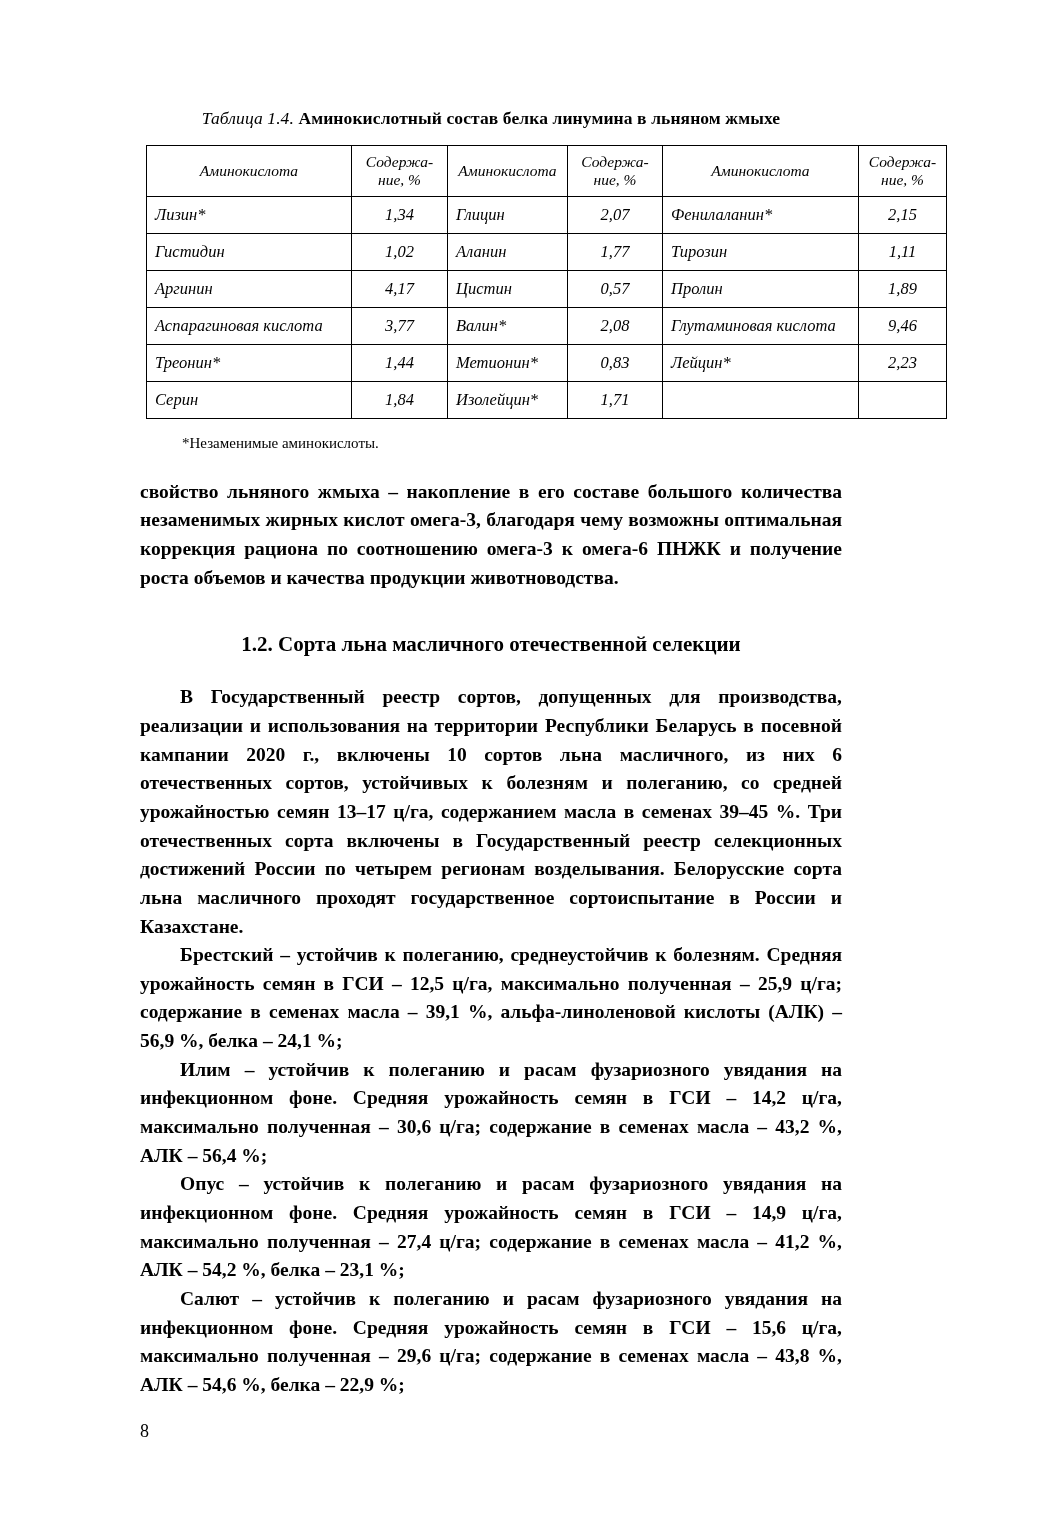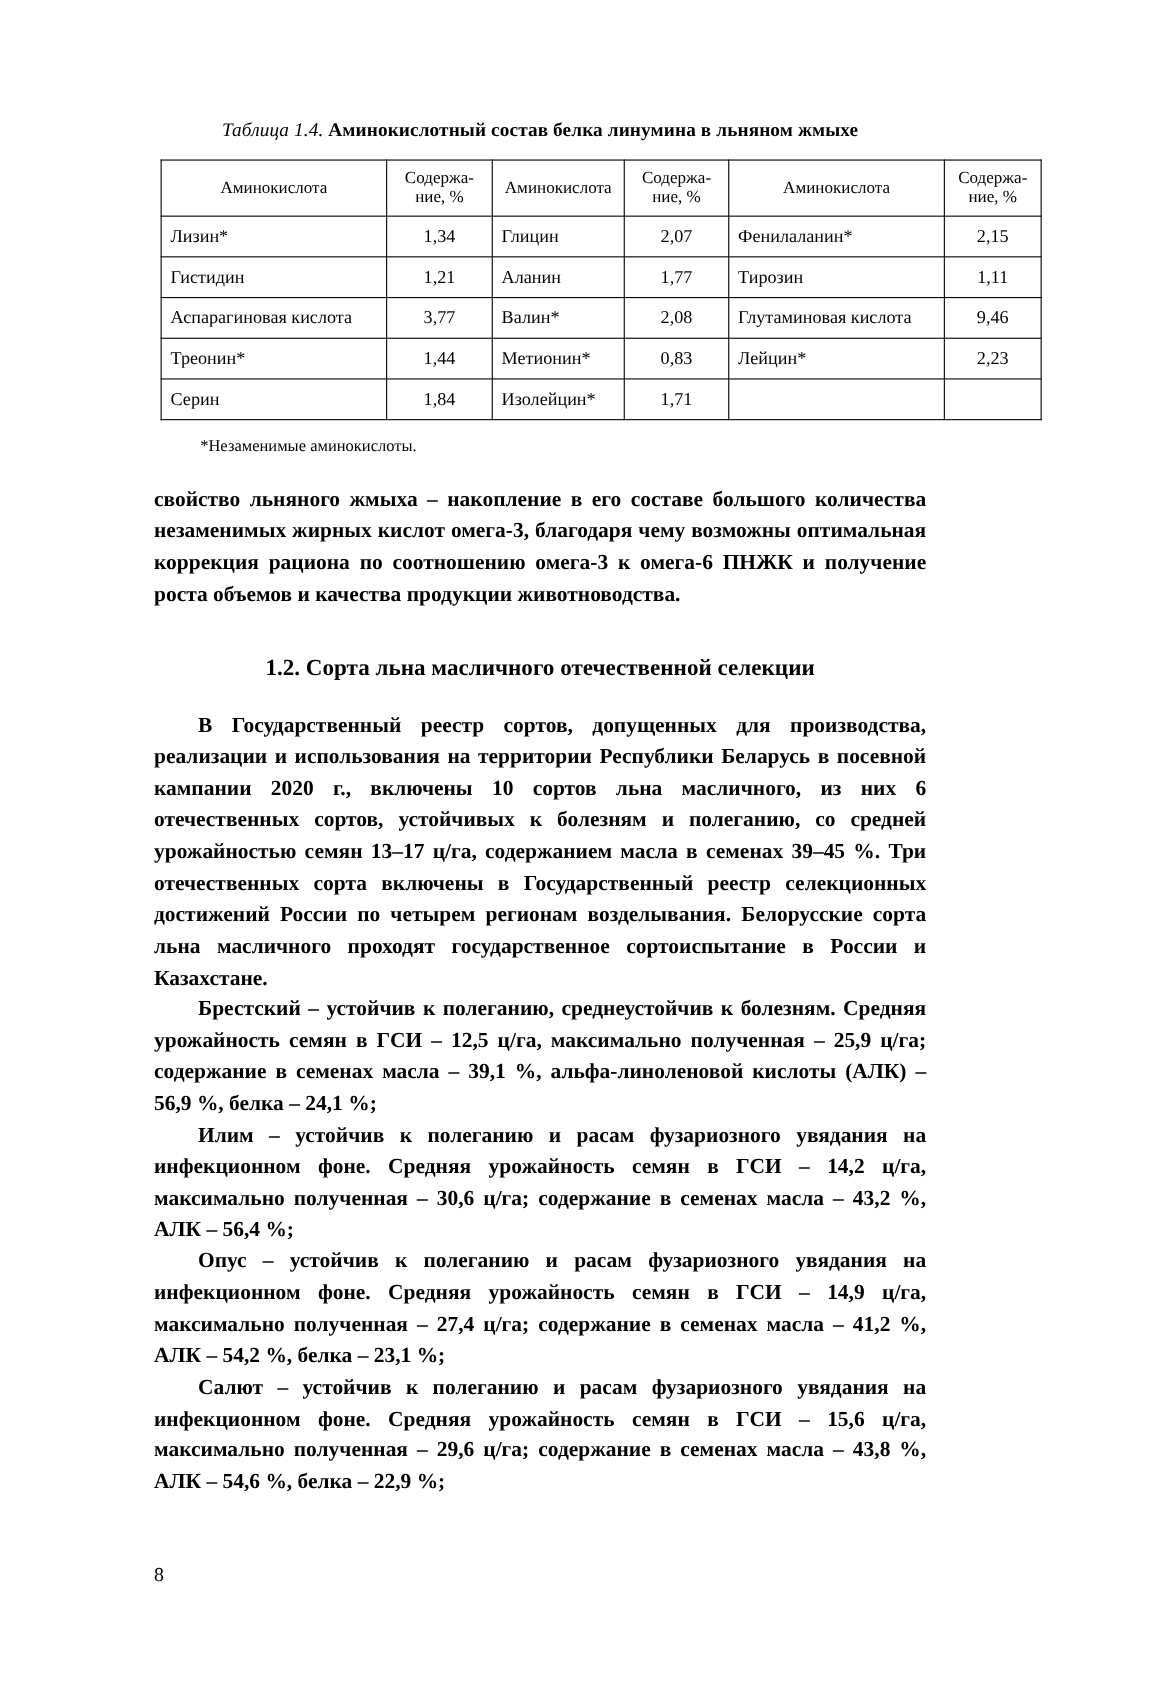--- a/index.html
+++ b/index.html
@@ -32,20 +32,21 @@
     font-style: italic;
   }
   .table-caption .cap-text {
     font-weight: bold;
   }
   table.aa {
     border-collapse: collapse;
     width: 790px;
     margin: 0 0 0 6px;
     table-layout: fixed;
+    font-style: italic;
   }
   table.aa td, table.aa th {
     border: 1px solid #000;
     font-size: 16.5px;
     font-weight: normal;
     padding: 4px 8px;
     vertical-align: middle;
     height: 28px;
   }
   table.aa thead td {
@@ -140,25 +141,33 @@
       <tr>
         <td class="name">Лизин*</td>
         <td class="val">1,34</td>
         <td class="name">Глицин</td>
         <td class="val">2,07</td>
         <td class="name">Фенилаланин*</td>
         <td class="val">2,15</td>
       </tr>
       <tr>
         <td class="name">Гистидин</td>
-        <td class="val">1,21</td>
+        <td class="val">1,02</td>
         <td class="name">Аланин</td>
         <td class="val">1,77</td>
         <td class="name">Тирозин</td>
         <td class="val">1,11</td>
+      </tr>
+      <tr>
+        <td class="name">Аргинин</td>
+        <td class="val">4,17</td>
+        <td class="name">Цистин</td>
+        <td class="val">0,57</td>
+        <td class="name">Пролин</td>
+        <td class="val">1,89</td>
       </tr>
       <tr>
         <td class="name">Аспарагиновая кислота</td>
         <td class="val">3,77</td>
         <td class="name">Валин*</td>
         <td class="val">2,08</td>
         <td class="name">Глутаминовая кислота</td>
         <td class="val">9,46</td>
       </tr>
       <tr>

